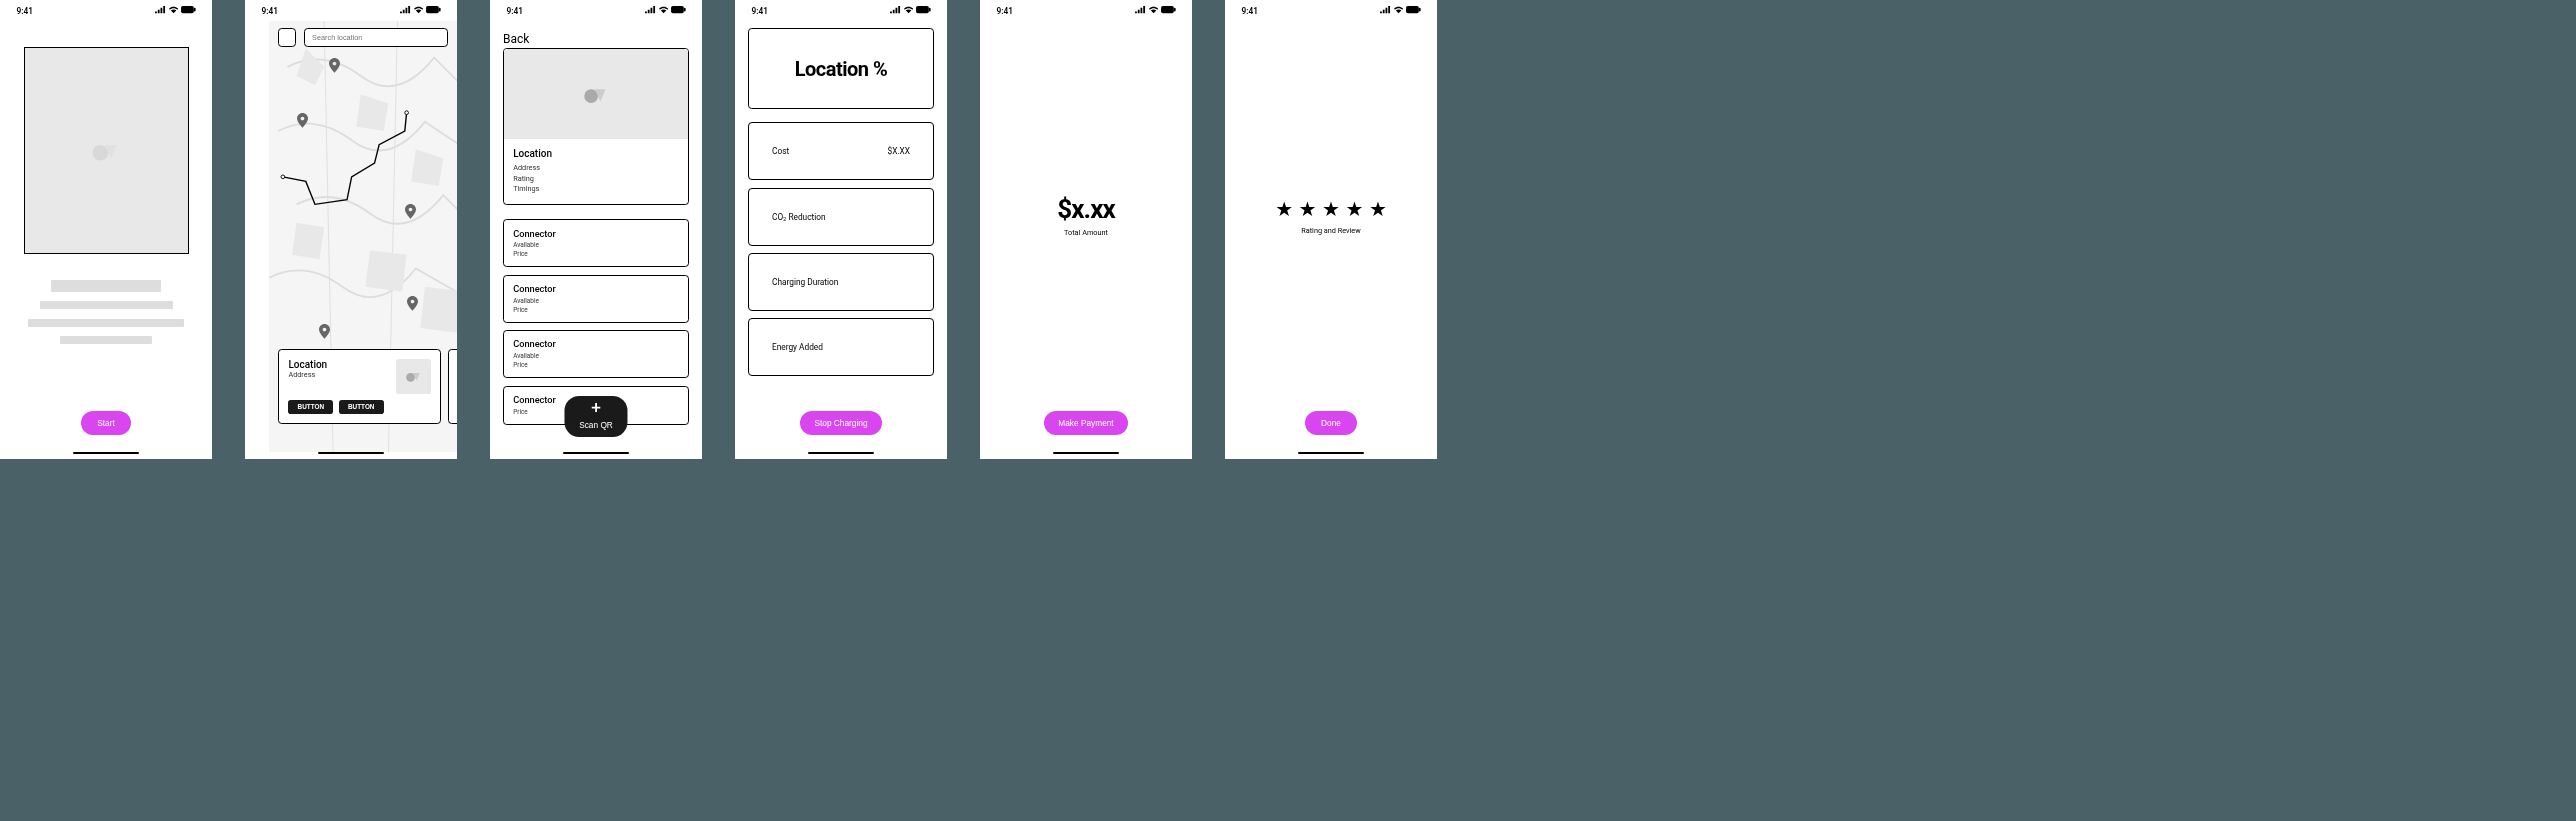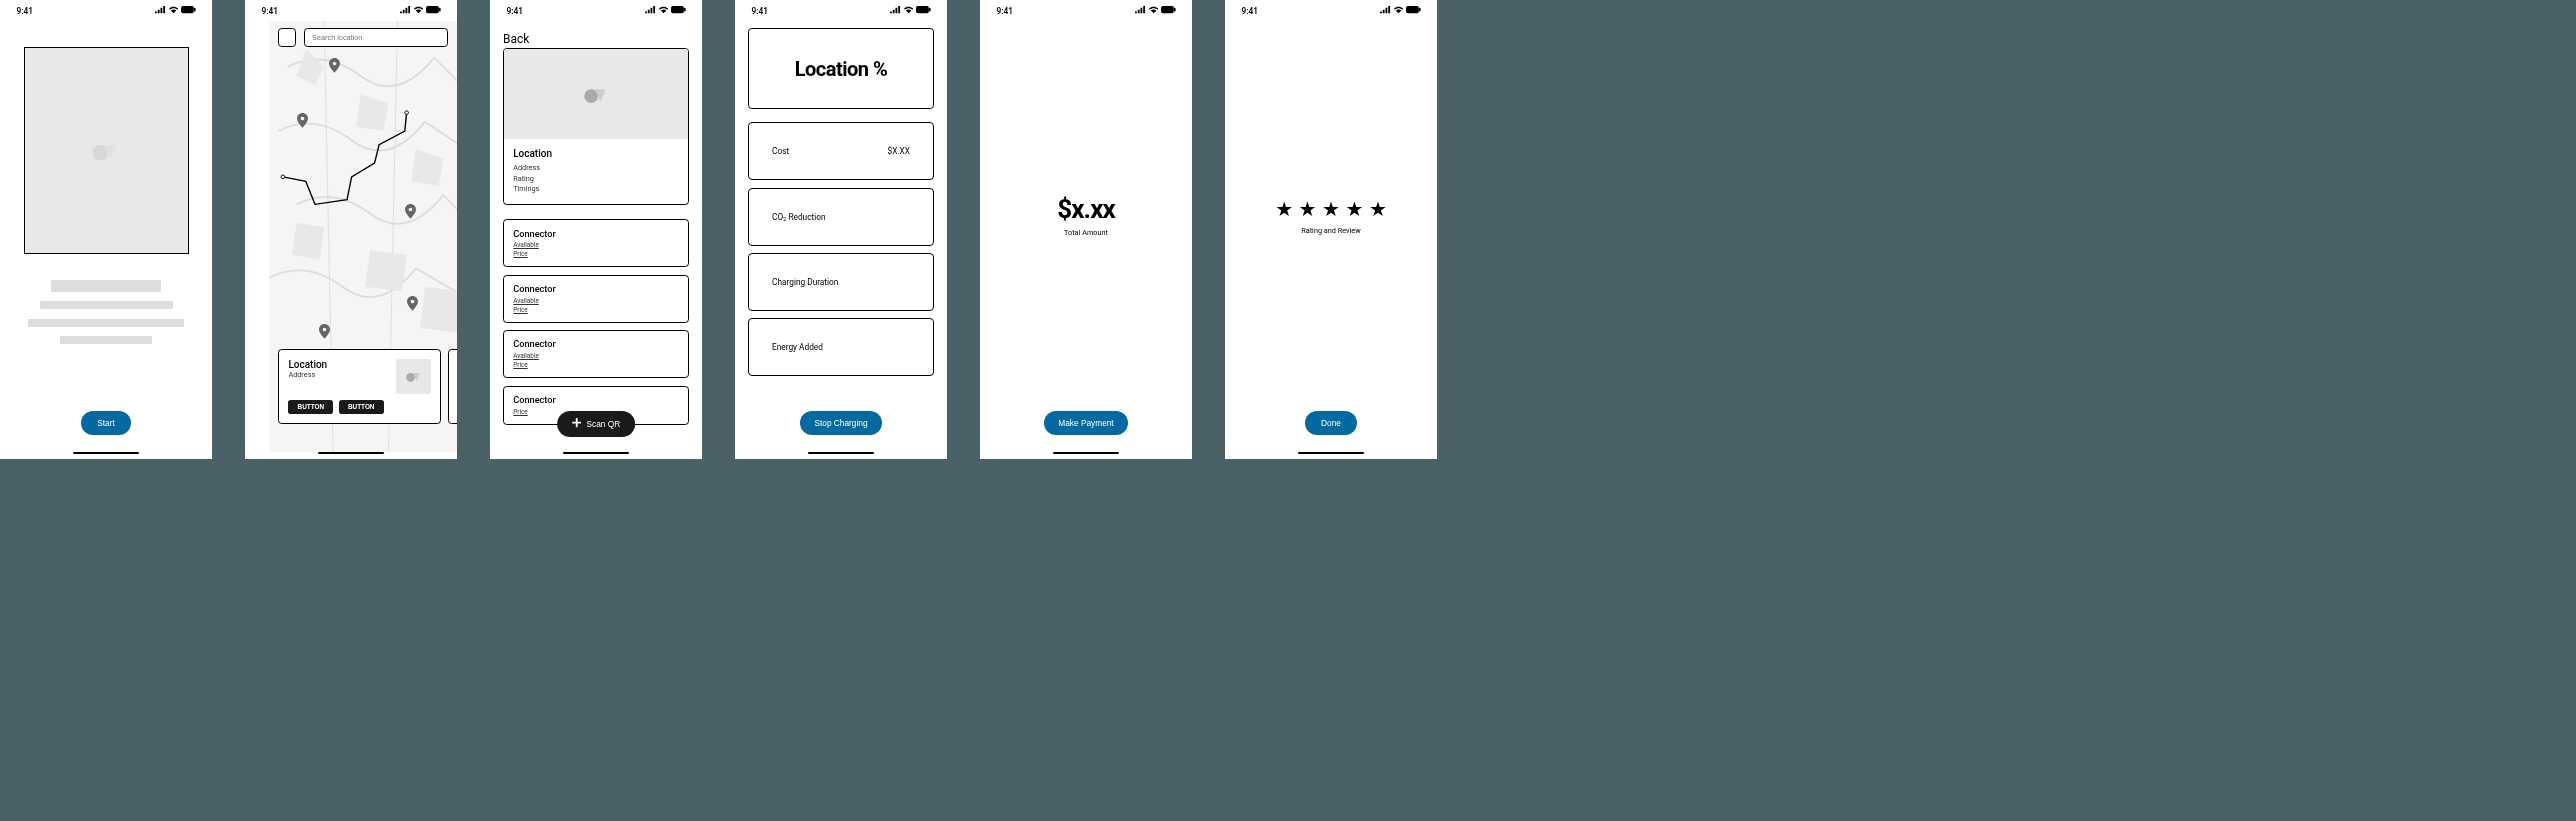--- a/index.html
+++ b/index.html
@@ -100,21 +100,21 @@
     .skeleton-title {
       height: 12px;
       width: 110px;
     }
     
     .skeleton-line-1 { width: 133px; }
     .skeleton-line-2 { width: 156px; }
     .skeleton-line-3 { width: 92px; }
     
     .primary-button {
-      background: #0369a1;
+      background: #d946ef;
       color: white;
       border: none;
       border-radius: 14.7px;
       padding: 7.3px 16.5px;
       font-size: 8.3px;
       font-weight: 500;
       cursor: pointer;
       margin: auto auto 16.5px;
     }
     
@@ -274,39 +274,39 @@
     .connector-title {
       font-size: 9.2px;
       font-weight: 500;
       margin-bottom: 2.8px;
     }
     
     .connector-line {
       font-size: 6.4px;
       color: #333;
       margin-bottom: 0.9px;
-      text-decoration: underline;
     }
     
     .scan-btn {
       position: absolute;
       bottom: 14.7px;
       left: 50%;
       transform: translateX(-50%);
       background: #1a1a1a;
       color: white;
       border: none;
       border-radius: 14.7px;
       padding: 7.3px 14.7px;
       font-size: 8.3px;
       font-weight: 500;
       cursor: pointer;
       display: flex;
       align-items: center;
       gap: 5.5px;
+      flex-direction: column;
     }
     
     
     .battery-card {
       border: 0.9px solid black;
       border-radius: 3.7px;
       padding: 27.5px 9.2px;
       margin-top: 7.3px;
       margin-bottom: 13px;
       text-align: center;

